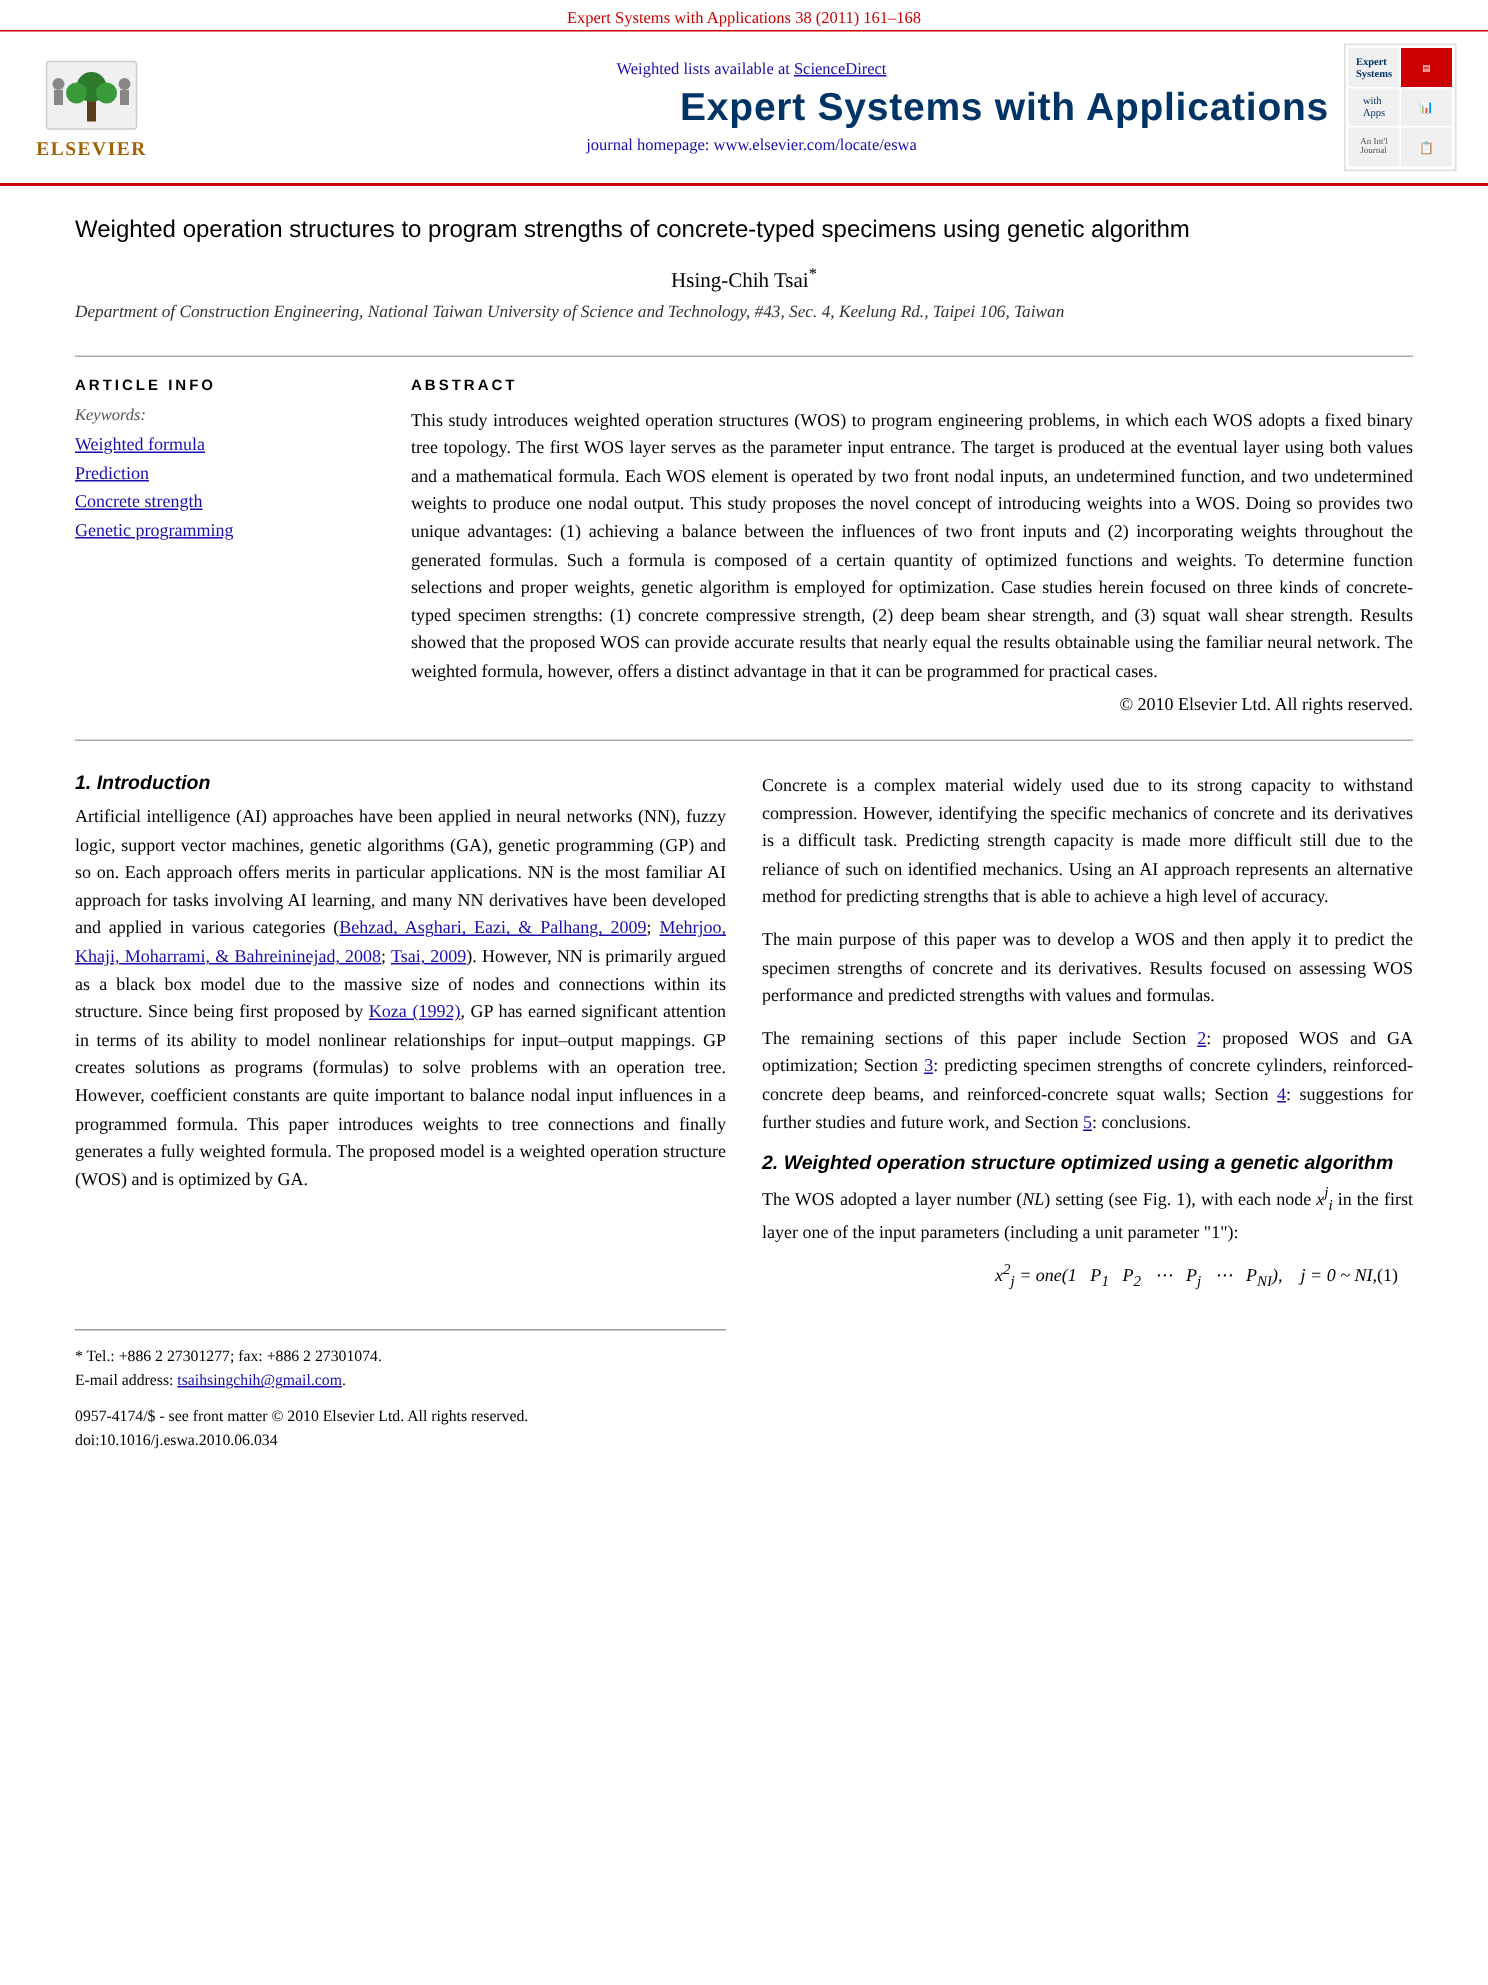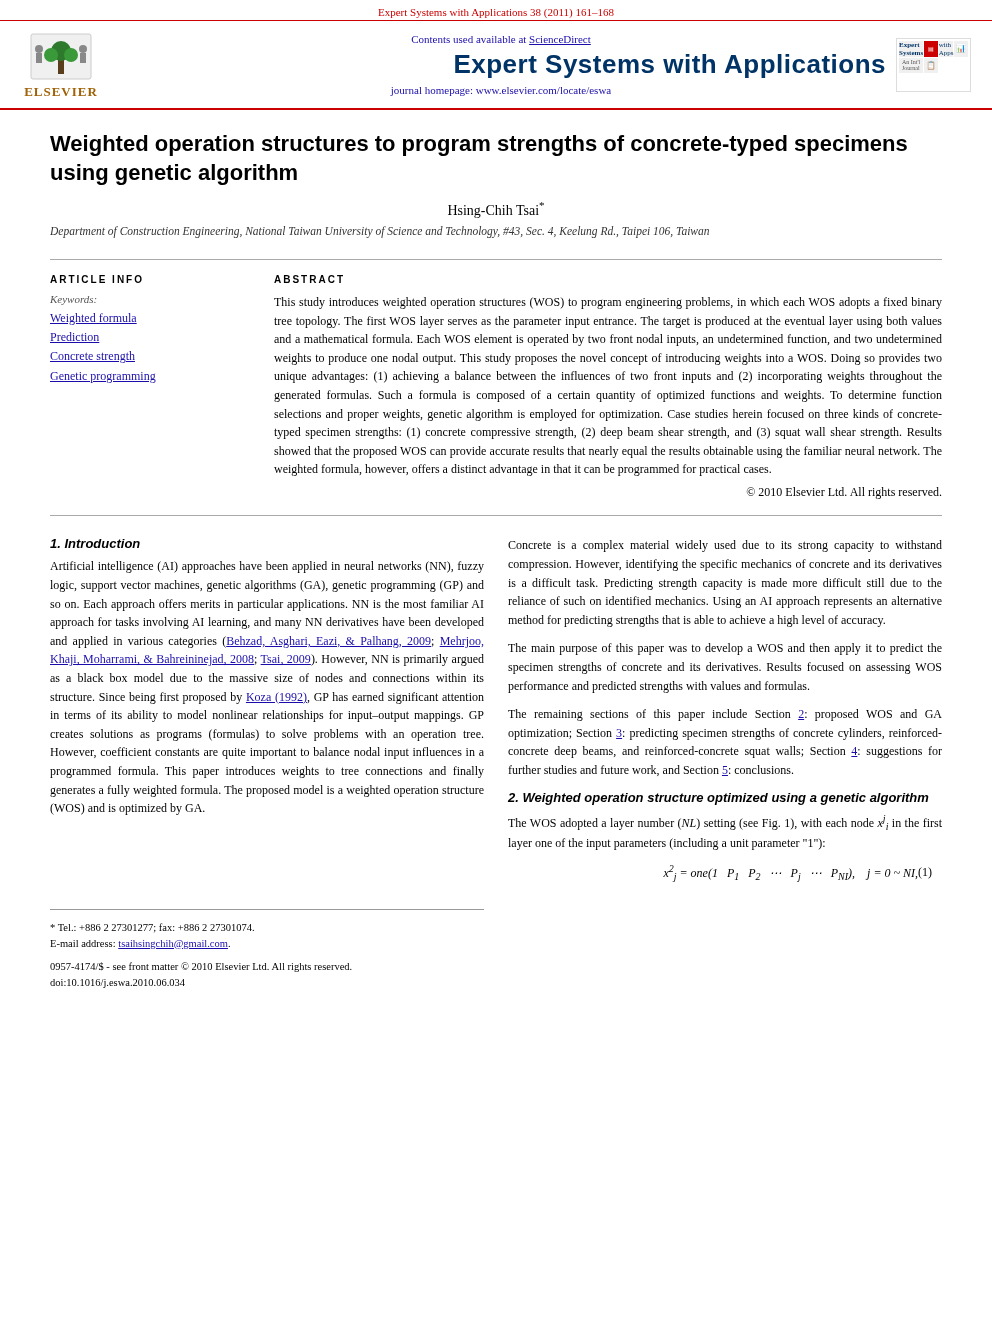--- a/index.html
+++ b/index.html
@@ -64,22 +64,22 @@
       flex-shrink: 0;
     }
 
     
     .main-content {
       padding: 20px 50px;
     }
 
     
     .paper-title {
-      font-size: 22px;
-      font-weight: bold;
+      font-size: 16px;
+      font-weight: normal;
       font-family: Arial, sans-serif;
       line-height: 1.3;
       margin-bottom: 12px;
       color: #000;
     }
 
     .author-name {
       font-size: 14px;
       color: #000;
       margin-bottom: 4px;
@@ -216,25 +216,25 @@
     .elsevier-name {
       font-size: 13px;
       font-weight: bold;
       color: #a16207;
       letter-spacing: 1px;
     }
 
     
     .right-logo-box {
       width: 75px;
-      height: 54px;
+      height: 85px;
       border: 1px solid #ddd;
       background: #fff;
       display: grid;
-      grid-template-columns: 1fr 1fr 1fr 1fr;
+      grid-template-columns: 1fr 1fr;
       grid-template-rows: 1fr 1fr 1fr;
       gap: 1px;
       padding: 2px;
       font-size: 7px;
       overflow: hidden;
     }
 
     .logo-cell {
       background: #f0f0f0;
       display: flex;
@@ -294,21 +294,21 @@
       <rect x="15" y="24" width="6" height="10" fill="#888"></rect>
 
       <circle cx="62" cy="20" r="4" fill="#888"></circle>
       <rect x="59" y="24" width="6" height="10" fill="#888"></rect>
     </svg>
     <span class="elsevier-name">ELSEVIER</span>
   </div>
 
   <div class="journal-center">
     <span class="sciencedirect-link">
-      <span>Contents used available at </span><span style="color:#1a0dab; text-decoration:underline;">ScienceDirect</span>
+      <span>Weighted lists available at </span><span style="color:#1a0dab; text-decoration:underline;">ScienceDirect</span>
     </span>
     <div class="journal-title">Expert Systems with Applications</div>
     <span class="journal-homepage">journal homepage: www.elsevier.com/locate/eswa</span>
   </div>
 
   <div class="journal-logo-right">
     <div class="right-logo-box">
       <div class="logo-cell" style="font-size:7px; font-weight:bold; color:#003366;">Expert<br>Systems</div>
       <div class="logo-cell" style="background:#c00; color:#fff; font-size:6px;">▤</div>
       <div class="logo-cell" style="font-size:7px; color:#003366;">with<br>Apps</div>

